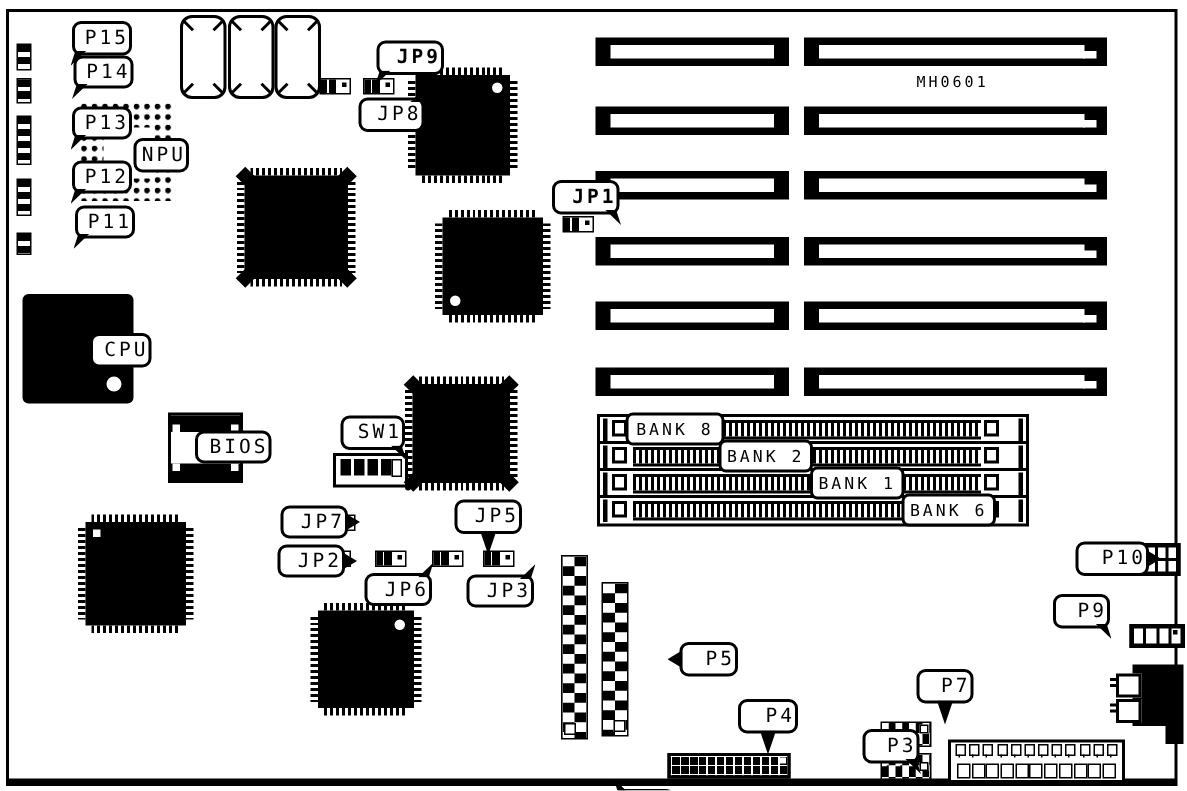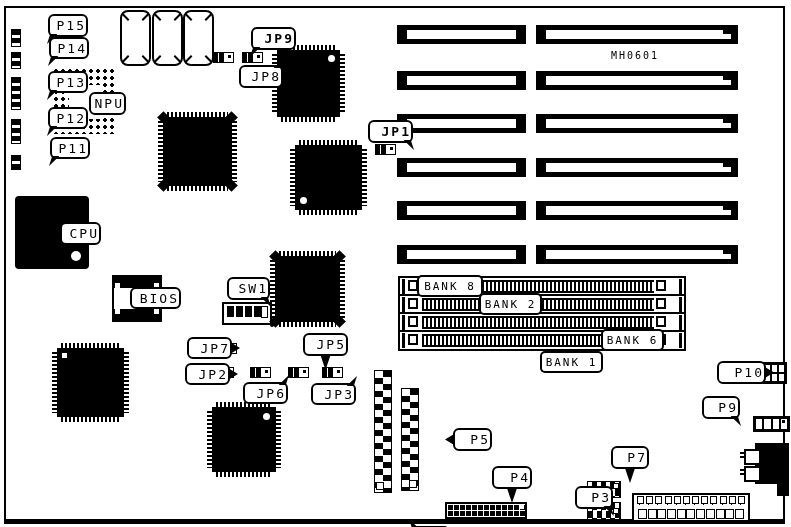--- a/index.html
+++ b/index.html
@@ -198,21 +198,21 @@
     <span class="sbar"></span>
     <span class="cpr"></span>
       <span class="ebr"></span>
   </div>
   <div class="bank" style="left:417px;top:275px;width:62px;height:18px;">
       <span>BANK 8</span>
     </div>
   <div class="bank" style="left:479px;top:293px;width:59px;height:18px;">
       <span>BANK 2</span>
     </div>
-  <div class="bank" style="left:540px;top:311px;width:59px;height:18px;margin-top:40px;">
+  <div class="bank" style="left:540px;top:311px;width:59px;height:18px;">
       <span>BANK 1</span>
     </div>
   <div class="bank" style="left:601px;top:329px;width:59px;height:18px;">
       <span>BANK 6</span>
     </div>
 
   <div class="osc" style="left:120px;">
       <u class="ocm"></u>
       <u class="ocm"></u>
       <u class="ocm"></u>

